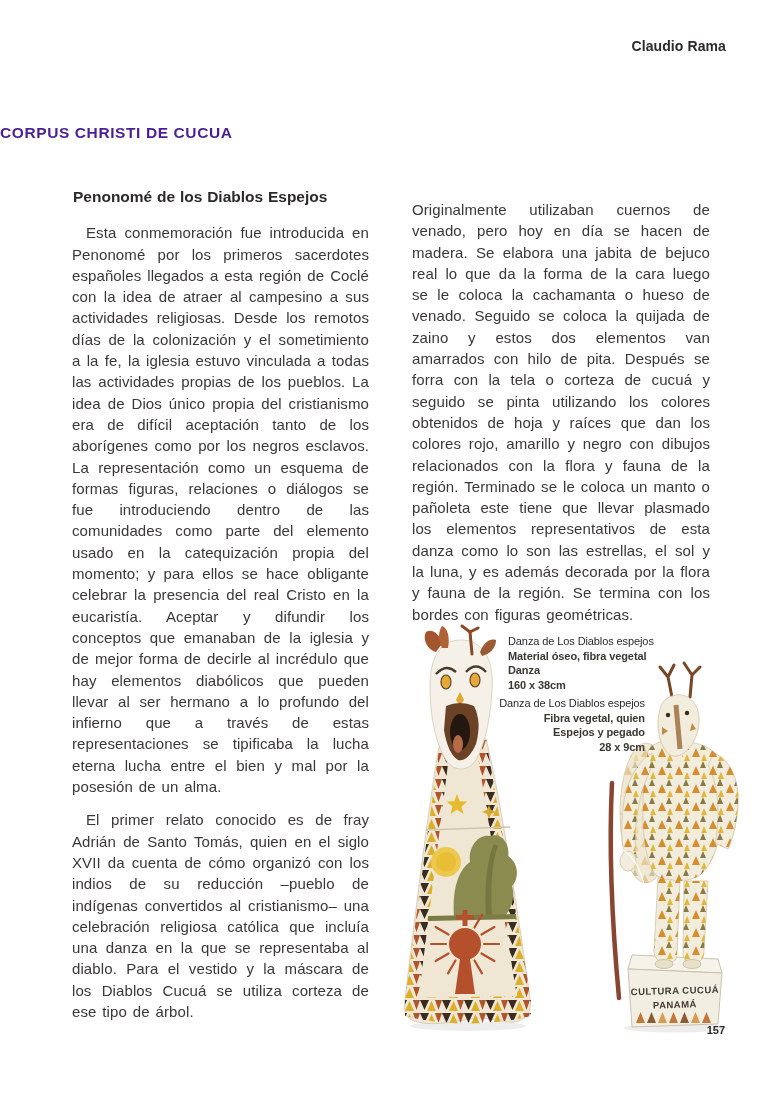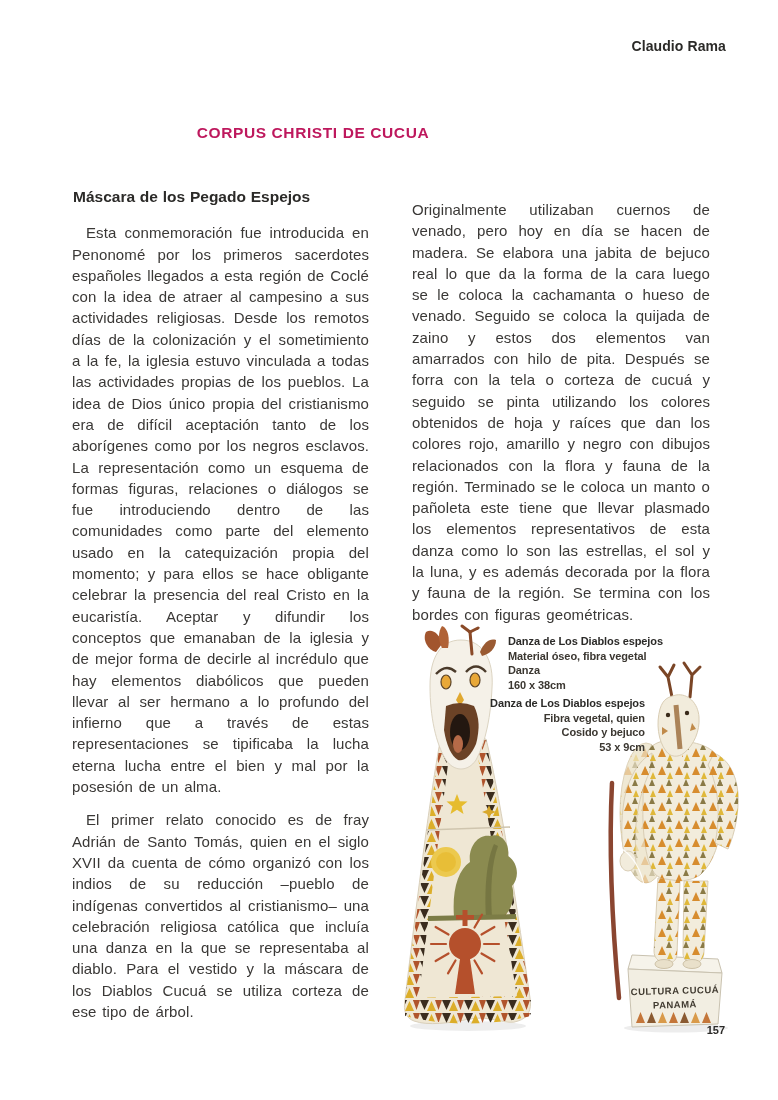--- a/index.html
+++ b/index.html
@@ -13,22 +13,22 @@
   }
   .page { position:absolute; inset:0; }
 
   .author {
     position:absolute; top:38px; right:52px;
     font-size:14px; font-weight:700; color:#2b2a28;
     letter-spacing:0.1px;
   }
   .page-title {
     position:absolute; top:124px; left:0; width:626px;
-    text-align:center; font-size:15.5px; font-weight:700;
-    letter-spacing:0.6px; color:#be185d;
+    text-align:left; font-size:15.5px; font-weight:700;
+    letter-spacing:0.6px; color:#4c1d95;
   }
   .col {
     position:absolute;
     font-size:15px; line-height:21.3px;
     text-align:justify;
     letter-spacing:0.1px; word-spacing:1.6px;
     color:#3a3836;
   }
   .col p { margin:12px; text-indent:14px; }
   .col-left  { left:60px;  top:186px; width:321px; }
@@ -38,21 +38,21 @@
     font-size:15.5px; font-weight:700; color:#2b2a28;
     margin:0 0 15px 0; text-indent:13px;
     letter-spacing:0; word-spacing:0.5px; text-align:left;
   }
   .caption {
     position:absolute;
     font-size:11px; line-height:14.6px;
     letter-spacing:-0.1px;
     color:#3b3731;
   }
-  .caption .cap-title { font-weight:700; white-space:nowrap; color:#2b2a28; }
+  .caption .cap-title { font-weight:400; white-space:nowrap; color:#2b2a28; }
   .caption div { white-space:nowrap;font-weight:bold; }
   .caption-1 { left:508px; top:634px; text-align:left; }
   .caption-2 { right:133px; top:696px; text-align:right; }
   .page-number {
     position:absolute; top:1024px; right:53px;
     font-size:11px; font-weight:600; color:#2b2a28;
   }
   svg.fig { position:absolute; }
   .fig1 { left:398px; top:622px; }
   .fig2 { left:588px; top:653px; }
@@ -60,21 +60,21 @@
 </head>
 <body>
 
 <div class="page">
 
   <div class="author">Claudio Rama</div>
 
   <div class="page-title">CORPUS CHRISTI DE CUCUA</div>
 
   <div class="col col-left">
-    <h2 class="heading">Máscara de los Pegado Espejos</h2>
+    <h2 class="heading">Penonomé de los Diablos Espejos</h2>
     <p>Esta conmemoración fue introducida en Penonomé por los primeros sacerdotes españoles llegados a esta región de Coclé con la idea de atraer al campesino a sus actividades religiosas. Desde los remotos días de la colonización y el sometimiento a la fe, la iglesia estuvo vinculada a todas las actividades propias de los pueblos. La idea de Dios único propia del cristianismo era de difícil aceptación tanto de los aborígenes como por los negros esclavos. La representación como un esquema de formas figuras, relaciones o diálogos se fue introduciendo dentro de las comunidades como parte del elemento usado en la catequización propia del momento; y para ellos se hace obligante celebrar la presencia del real Cristo en la eucaristía. Aceptar y difundir los conceptos que emanaban de la iglesia y de mejor forma de decirle al incrédulo que hay elementos diabólicos que pueden llevar al ser hermano a lo profundo del infierno que a través de estas representaciones se tipificaba la lucha eterna lucha entre el bien y mal por la posesión de un alma.</p>
     <p>El primer relato conocido es de fray Adrián de Santo Tomás, quien en el siglo XVII da cuenta de cómo organizó con los indios de su reducción –pueblo de indígenas convertidos al cristianismo– una celebración religiosa católica que incluía una danza en la que se representaba al diablo. Para el vestido y la máscara de los Diablos Cucuá se utiliza corteza de ese tipo de árbol.</p>
   </div>
 
   <div class="col col-right">
     <p>Originalmente utilizaban cuernos de venado, pero hoy en día se hacen de madera. Se elabora una jabita de bejuco real lo que da la forma de la cara luego se le coloca la cachamanta o hueso de venado. Seguido se coloca la quijada de zaino y estos dos elementos van amarrados con hilo de pita. Después se forra con la tela o corteza de cucuá y seguido se pinta utilizando los colores obtenidos de hoja y raíces que dan los colores rojo, amarillo y negro con dibujos relacionados con la flora y fauna de la región. Terminado se le coloca un manto o pañoleta este tiene que llevar plasmado los elementos representativos de esta danza como lo son las estrellas, el sol y la luna, y es además decorada por la flora y fauna de la región. Se termina con los bordes con figuras geométricas.</p>
   </div>
 
   <svg class="fig fig1" width="145" height="420" viewBox="0 0 145 420" aria-hidden="true">
     <defs>
@@ -219,19 +219,19 @@
   <div class="caption caption-1">
     <div class="cap-title">Danza de Los Diablos espejos</div>
     <div>Material óseo, fibra vegetal</div>
     <div>Danza</div>
     <div>160 x 38cm</div>
   </div>
 
   <div class="caption caption-2">
     <div class="cap-title">Danza de Los Diablos espejos</div>
     <div>Fibra vegetal, quien</div>
-    <div>Cosido y bejuco</div>
-    <div>53 x 9cm</div>
+    <div>Espejos y pegado</div>
+    <div>28 x 9cm</div>
   </div>
 
   <div class="page-number">157</div>
 
 </div>
 
 </body></html>

